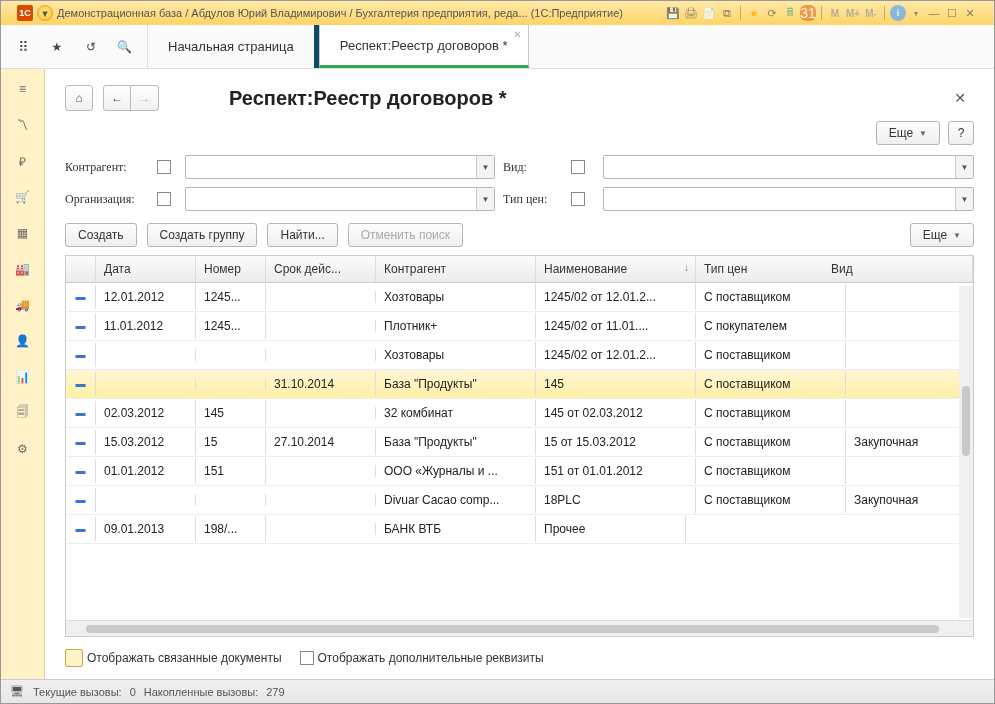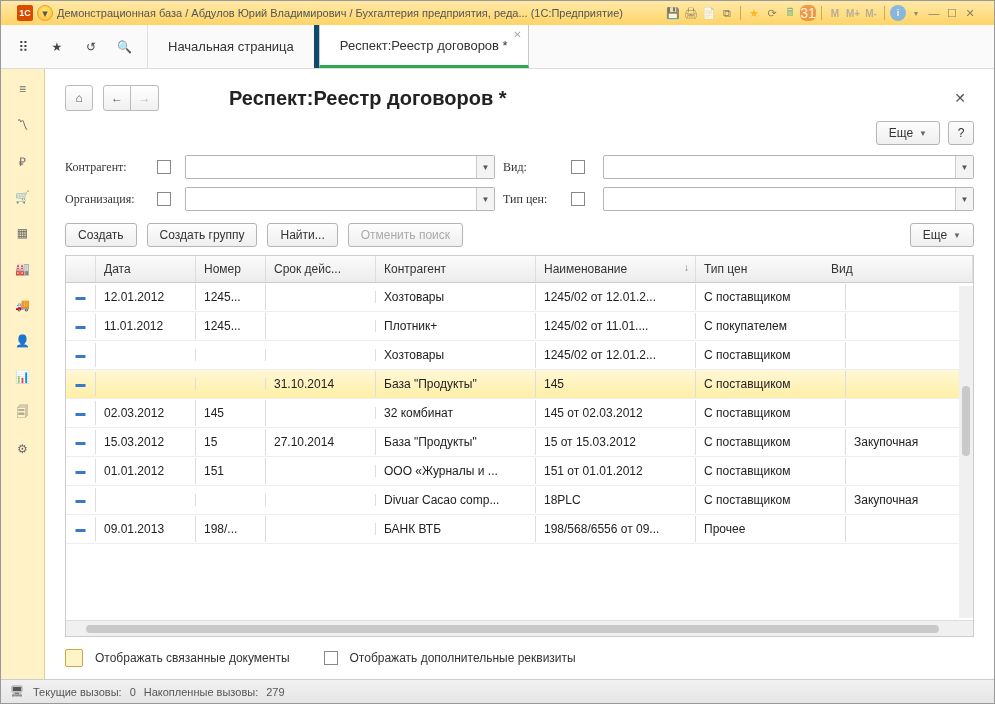--- a/index.html
+++ b/index.html
@@ -252,21 +252,21 @@
   }
   .hscroll .thumb {
     background:#c9c9c9; border-radius:6px; height:8px; margin-left:20px;
     flex:1; max-width:94%;
   }
 
   .footer-opts {
     padding:12px 20px;
     display:flex;
     align-items:center;
-    gap:12px;
+    gap:4px;
     color:#333;
   }
   .chk.big {
     width:18px; height:18px; border:1px solid #caa64a; background:#FFF4C8;
     border-radius:2px;
   }
 
   .statusbar {
     height:24px;
     background:linear-gradient(#f1f1f1,#e6e6e6);
@@ -510,21 +510,20 @@
               <div class="td col-name">18PLC</div>
               <div class="td col-vid">С поставщиком</div>
               <div class="td col-tip">Закупочная</div>
             </div>
             <div class="tr">
               <div class="td col-icon"><span class="rowicon">▬</span></div>
               <div class="td col-date">09.01.2013</div>
               <div class="td col-num">198/...</div>
               <div class="td col-srok"></div>
               <div class="td col-ka">БАНК ВТБ</div>
-              <div class="td col-name">198/568/6556 от 09...</div>
               <div class="td col-vid">Прочее</div>
               <div class="td col-tip"></div>
             </div>
           </div>
         <div class="vscroll">
             <div class="thumb"></div>
           </div>
         <div class="hscroll">
             <div class="thumb"></div>
           </div>

